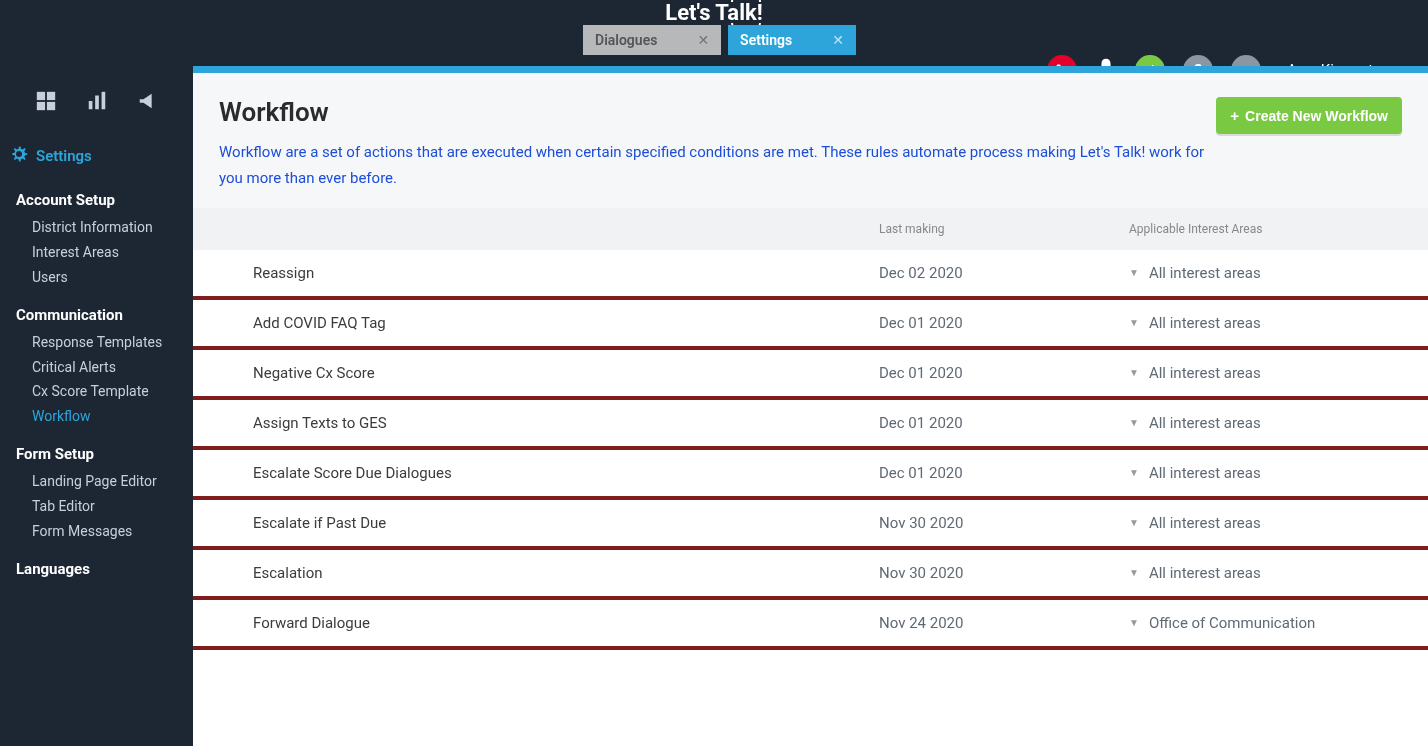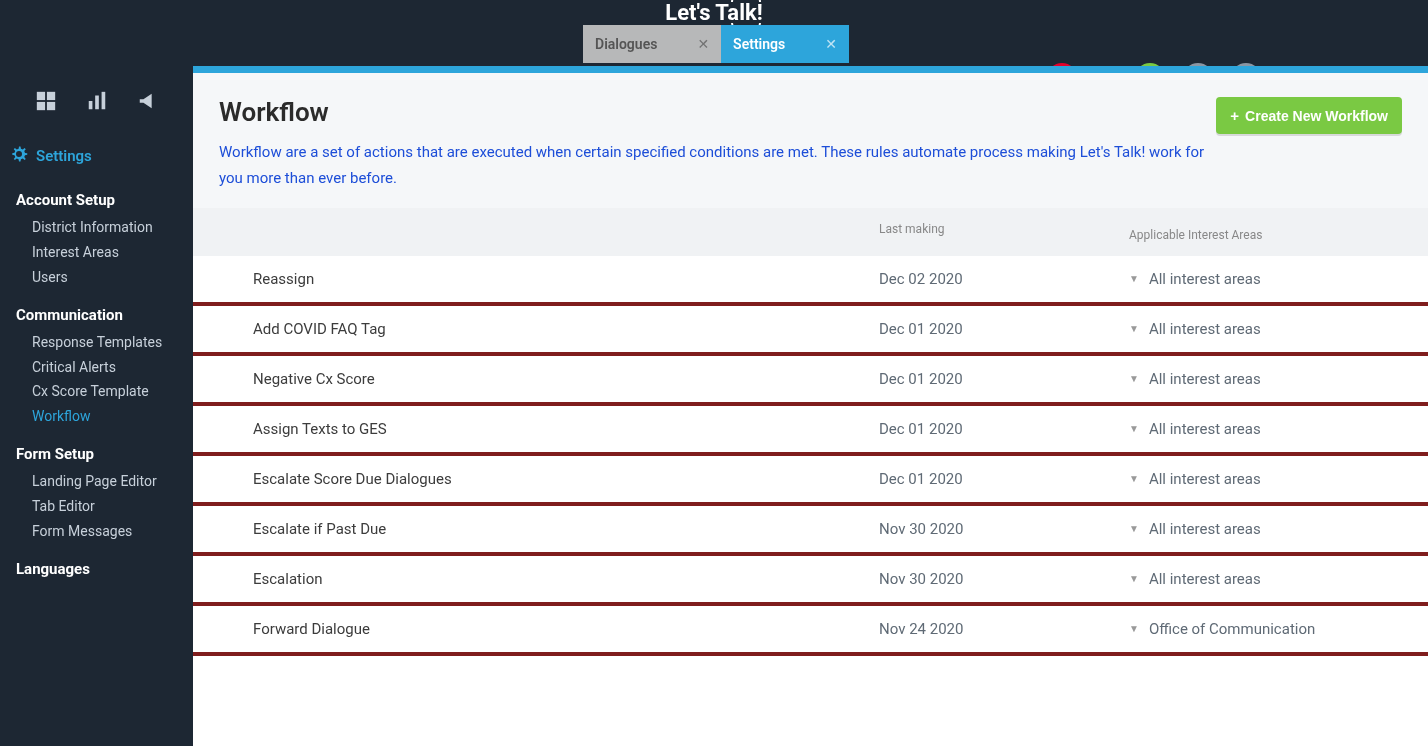--- a/index.html
+++ b/index.html
@@ -3,21 +3,21 @@
 <meta charset="utf-8">
 <style>
 * { box-sizing: border-box; margin: 0; padding: 0; }
 body { font-family: -apple-system, BlinkMacSystemFont, "Segoe UI", Roboto, Arial, sans-serif; width: 1428px; height: 746px; overflow: hidden; background: #fff; color: #333; }
 .topbar { position: absolute; top: 0; left: 0; right: 0; height: 66px; background: #1d2733; display: flex; align-items: center; flex-direction: column; }
 .logo { width: 193px; height: 66px; display: flex; align-items: center; justify-content: center; color: #fff; }
 .logo-text { font-size: 22px; font-weight: 700; display: flex; align-items: center; gap: 4px; position: relative; }
 .logo-arc-top { position: absolute; top: -8px; right: 2px; width: 30px; height: 10px; border: 2px solid #fff; border-bottom: none; border-radius: 15px 15px 0 0; }
 .logo-arc-bot { position: absolute; bottom: -8px; right: 2px; width: 30px; height: 10px; border: 2px solid #fff; border-top: none; border-radius: 0 0 15px 15px; }
 .tabs-row { display: flex; align-items: flex-end; height: 66px; margin-left: 4px; }
-.tab { height: 38px; display: flex; align-items: center; padding: 0 12px; font-size: 14px; font-weight: 600; cursor: pointer; position: relative; }
+.tab { height: 30px; display: flex; align-items: center; padding: 0 12px; font-size: 14px; font-weight: 600; cursor: pointer; position: relative; margin-left: 7px; }
 .tab-inactive { background: #b7b8b9; color: #555; }
 .tab-active { background: #2da5db; color: #fff; }
 .tab .close { margin-left: 40px; font-size: 14px; font-weight: 400; opacity: 0.7; }
 .topbar-right { margin-left: auto; display: flex; align-items: center; gap: 18px; padding-right: 18px; }
 .circ { width: 30px; height: 30px; border-radius: 50%; display: flex; align-items: center; justify-content: center; cursor: pointer; }
 .circ-red { background: #e4002b; color: #fff; font-size: 16px; }
 .circ-green { background: #7ac943; color: #fff; font-size: 16px; }
 .circ-gray { background: #8a96a3; color: #fff; font-size: 16px; font-weight: 700; }
 .bell { color: #fff; font-size: 22px; cursor: pointer; }
 .user-block { display: flex; align-items: center; gap: 26px; color: #fff; font-size: 15px; cursor: pointer; }
@@ -39,21 +39,21 @@
 .page-header { padding: 24px 26px 16px 26px; background: #f5f7f9; }
 .header-top { display: flex; justify-content: space-between; align-items: flex-start; }
 .page-title { font-size: 26px; font-weight: 600; color: #2b2b2b; margin-bottom: 12px; }
 .page-desc { font-size: 15px; color: #1d4ed8; line-height: 1.75; max-width: 1000px; }
 .create-btn { background: #7ac943; color: #fff; border: none; border-radius: 4px; padding: 10px 14px; font-size: 14px; font-weight: 600; display: flex; align-items: center; gap: 6px; cursor: pointer; box-shadow: 0 2px 0 rgba(0,0,0,0.12); }
 .create-btn .plus { font-size: 15px; font-weight: 700; }
 
 .table-head { display: flex; padding: 14px 26px; background: #f0f2f4; font-size: 12px; color: #888; }
 .col-name { flex: 0 0 660px; }
 .col-updated { flex: 0 0 250px; }
-.col-areas { flex: 1; margin-top: 6px; }
+.col-areas { flex: 1; }
 .row { display: flex; align-items: center; padding: 14px 26px; border-bottom: 4px solid #7f1d1d; font-size: 15px; color: #3c3c3c; }
 .cell-name { flex: 0 0 660px; padding-left: 34px; }
 .cell-updated { flex: 0 0 250px; color: #5f6a75; }
 .cell-areas { flex: 1; color: #5f6a75; display: flex; align-items: center; gap: 10px; }
 .cell-areas .care { font-size: 10px; color: #999; }
 </style>
 </head>
 <body>
 
 <div class="topbar">

